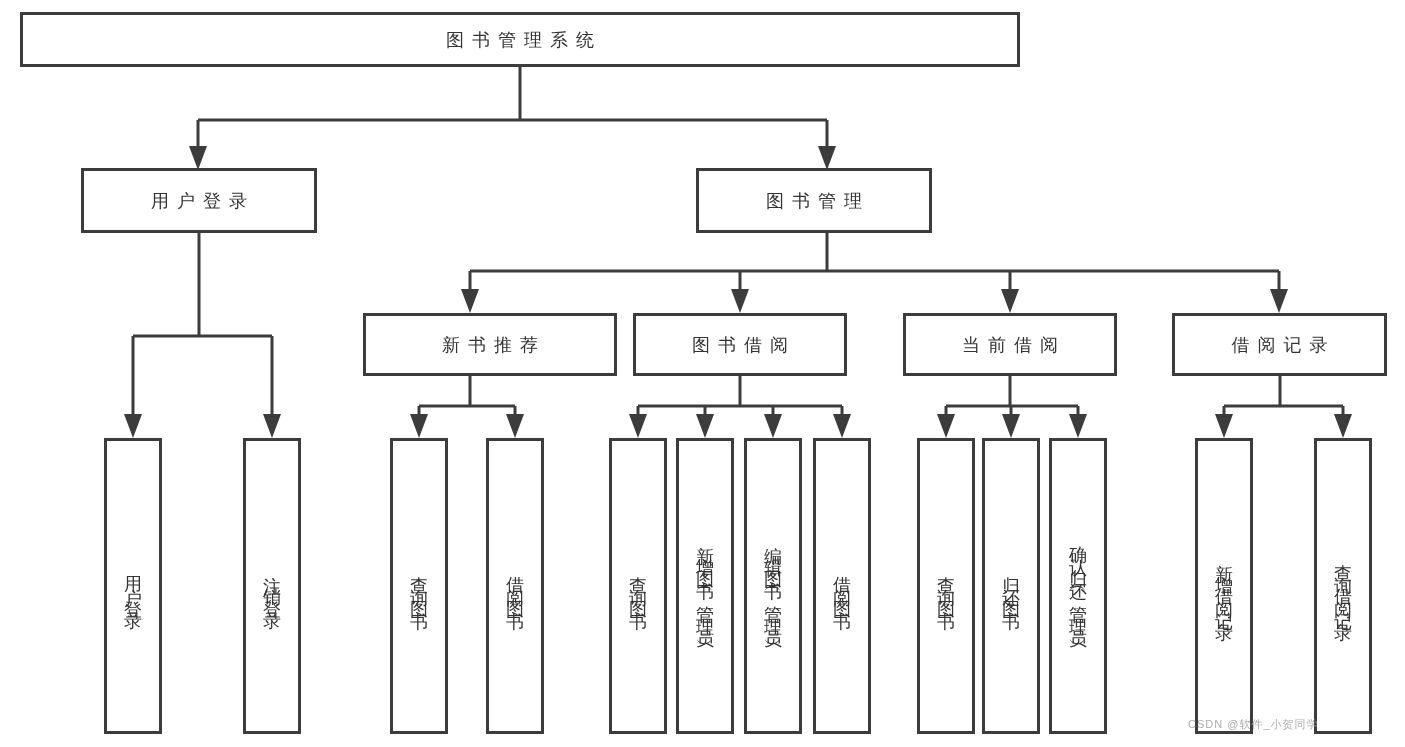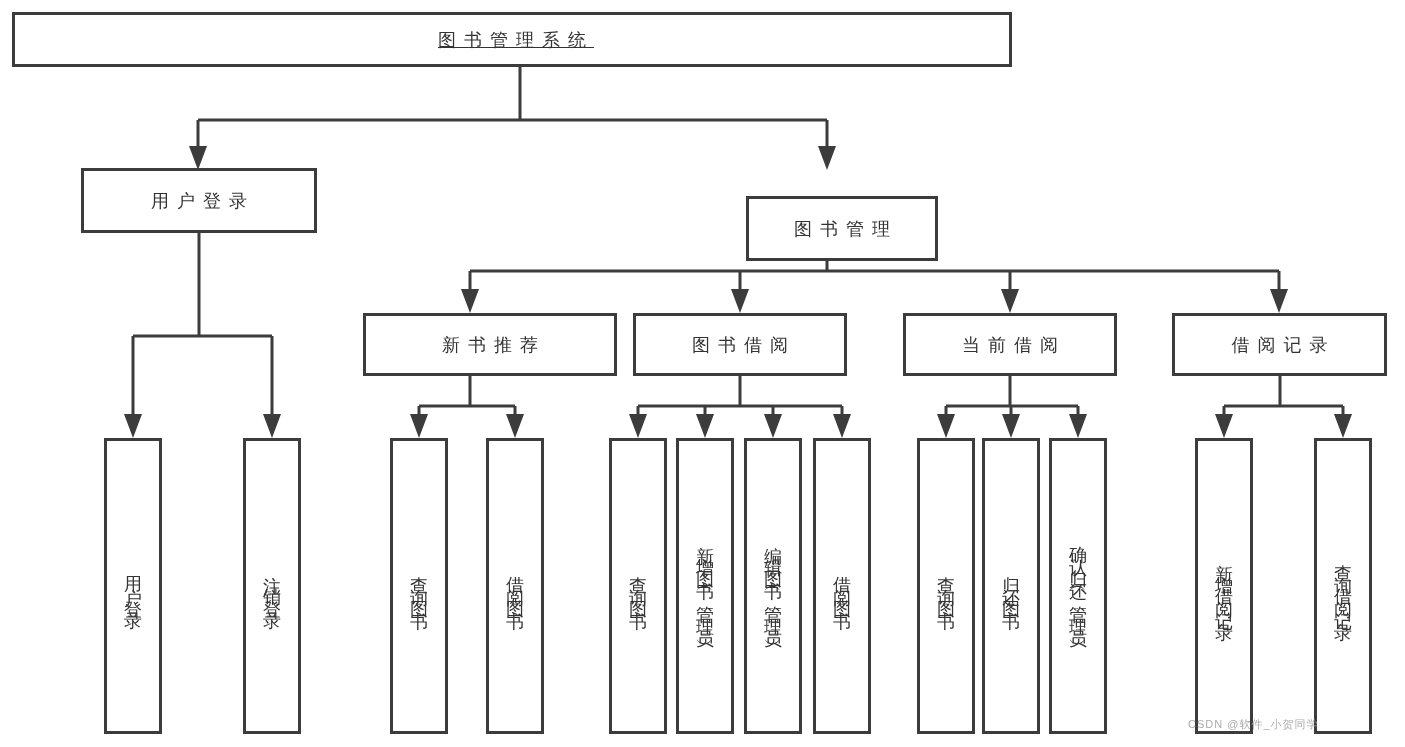--- a/index.html
+++ b/index.html
@@ -93,28 +93,28 @@
       <polygon points="764,414 782,414 773,438"></polygon>
       <polygon points="833,414 851,414 842,438"></polygon>
       <polygon points="937,414 955,414 946,438"></polygon>
       <polygon points="1002,414 1020,414 1011,438"></polygon>
       <polygon points="1069,414 1087,414 1078,438"></polygon>
       <polygon points="1215,414 1233,414 1224,438"></polygon>
       <polygon points="1334,414 1352,414 1343,438"></polygon>
     </g>
   </svg>
 
-  <div class="node h-node" style="left:12px; top:12px; width:1000px; height:55px;text-decoration:underline;">
+  <div class="node h-node" style="left:20px; top:12px; width:1000px; height:55px;">
     <span class="label">图书管理系统</span>
   </div>
 
   <div class="node h-node" style="left:81px; top:168px; width:236px; height:65px;">
     <span class="label">用户登录</span>
   </div>
-  <div class="node h-node" style="left:746px; top:168px; width:192px; height:65px;margin-top:28px;">
+  <div class="node h-node" style="left:696px; top:168px; width:236px; height:65px;">
     <span class="label">图书管理</span>
   </div>
 
   <div class="node h-node" style="left:363px; top:313px; width:254px; height:63px;">
     <span class="label">新书推荐</span>
   </div>
   <div class="node h-node" style="left:633px; top:313px; width:214px; height:63px;">
     <span class="label">图书借阅</span>
   </div>
   <div class="node h-node" style="left:1172px; top:313px; width:215px; height:63px;">

